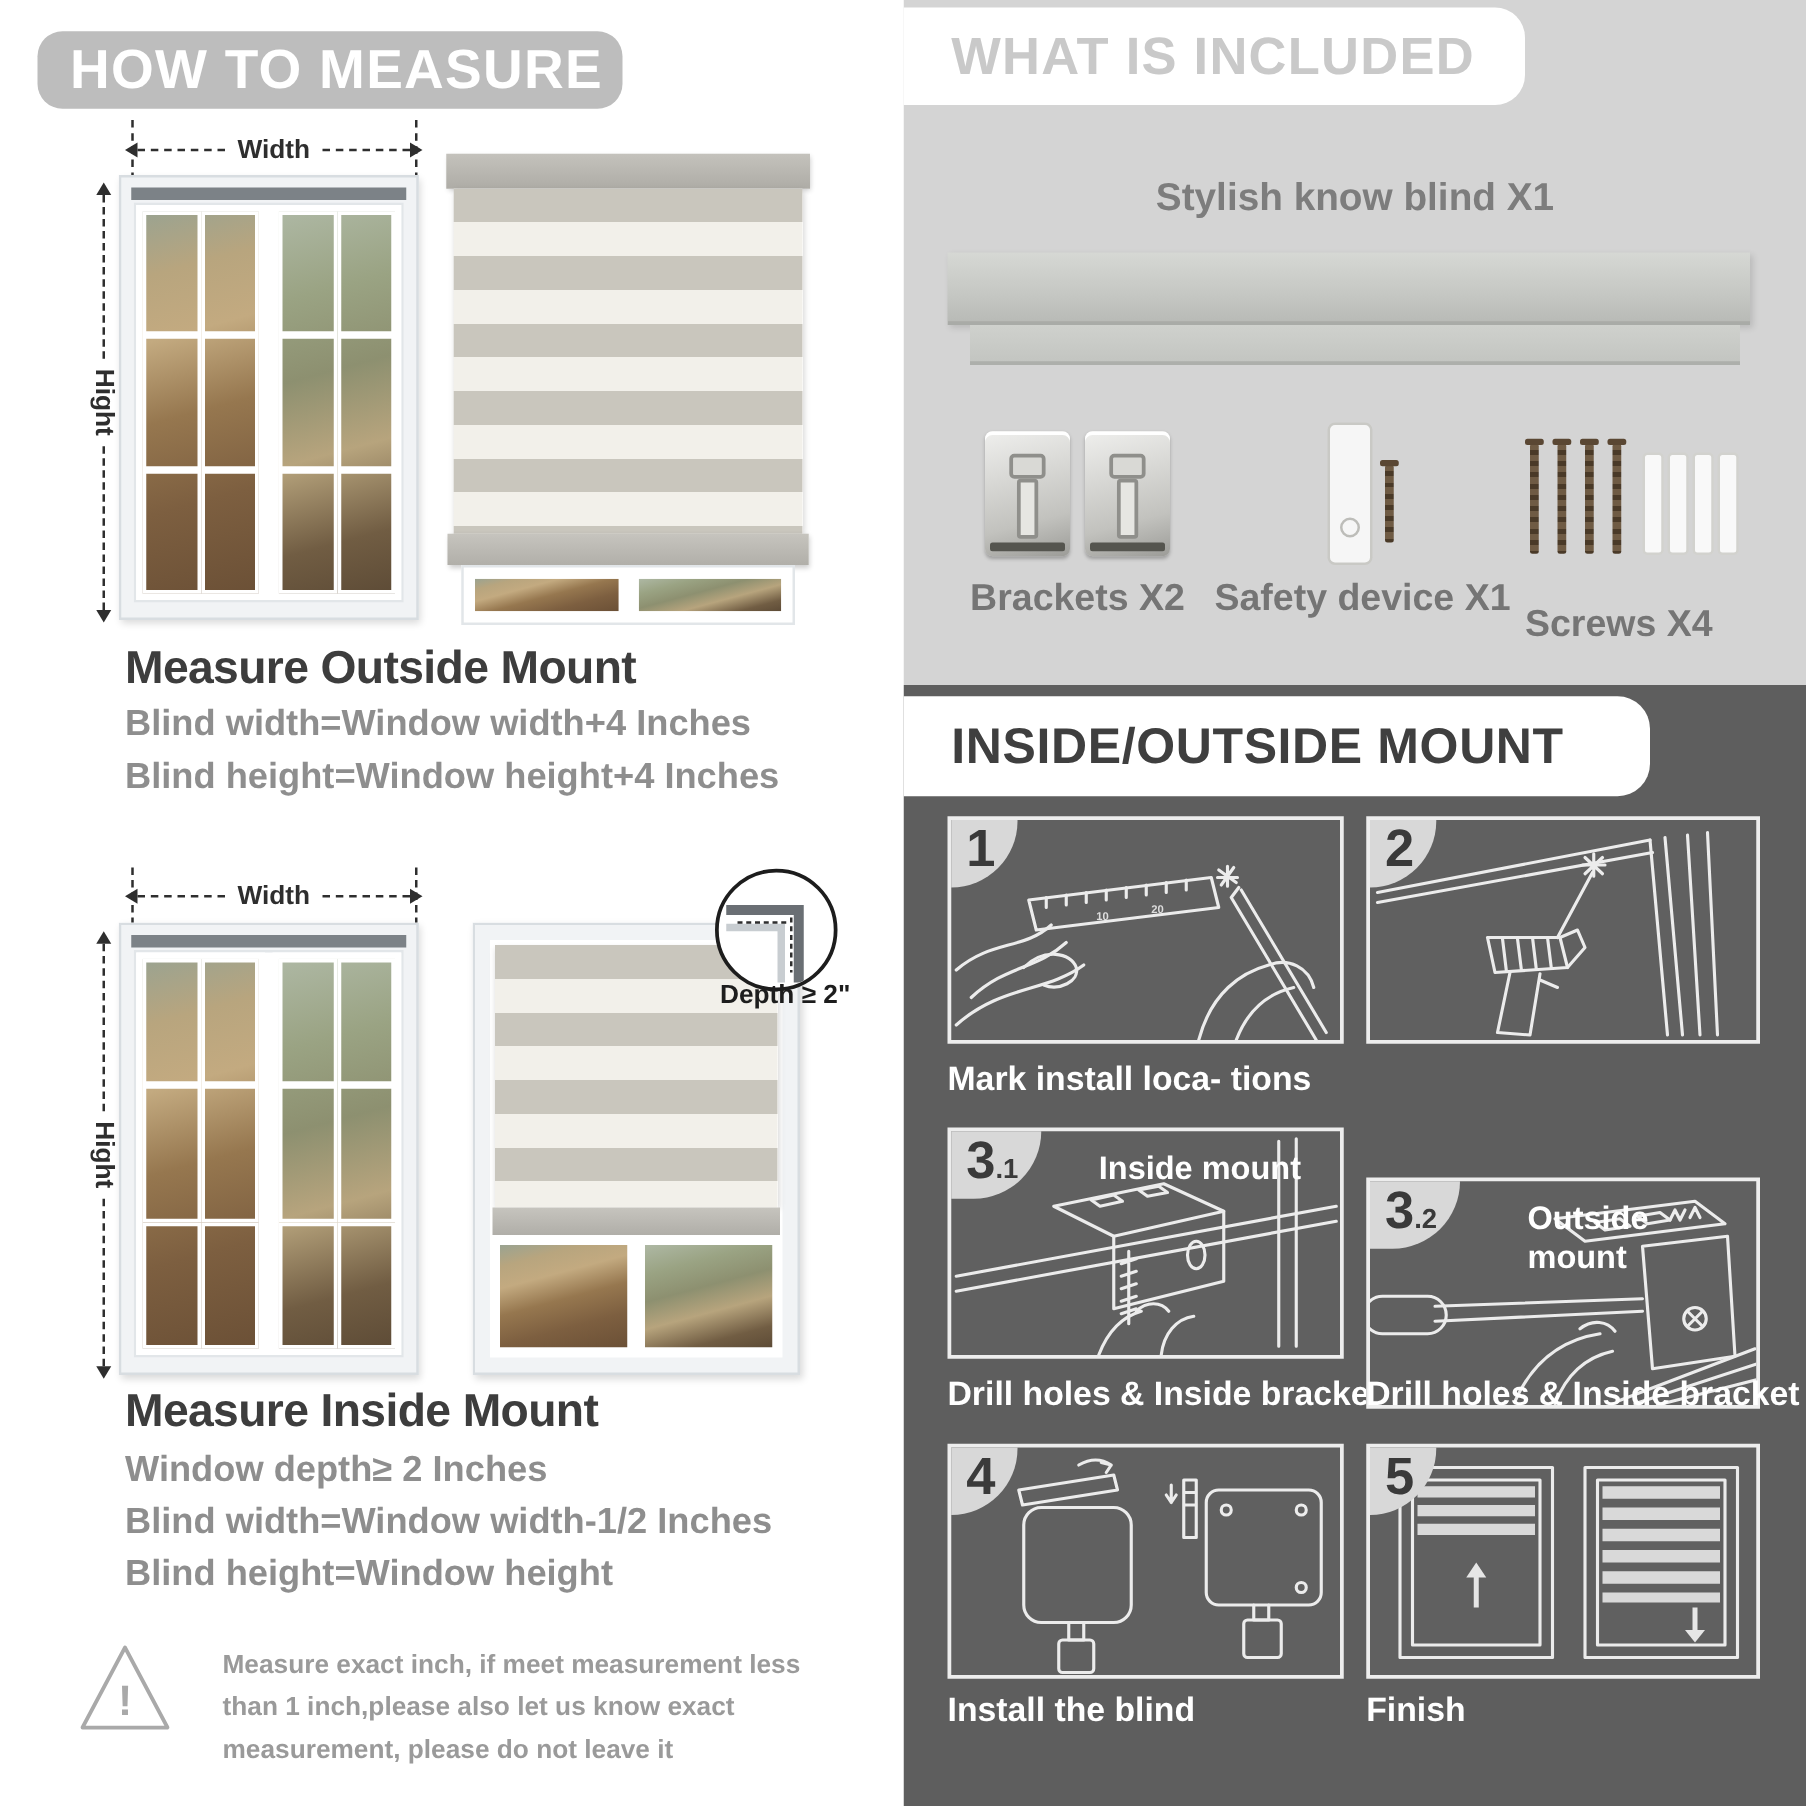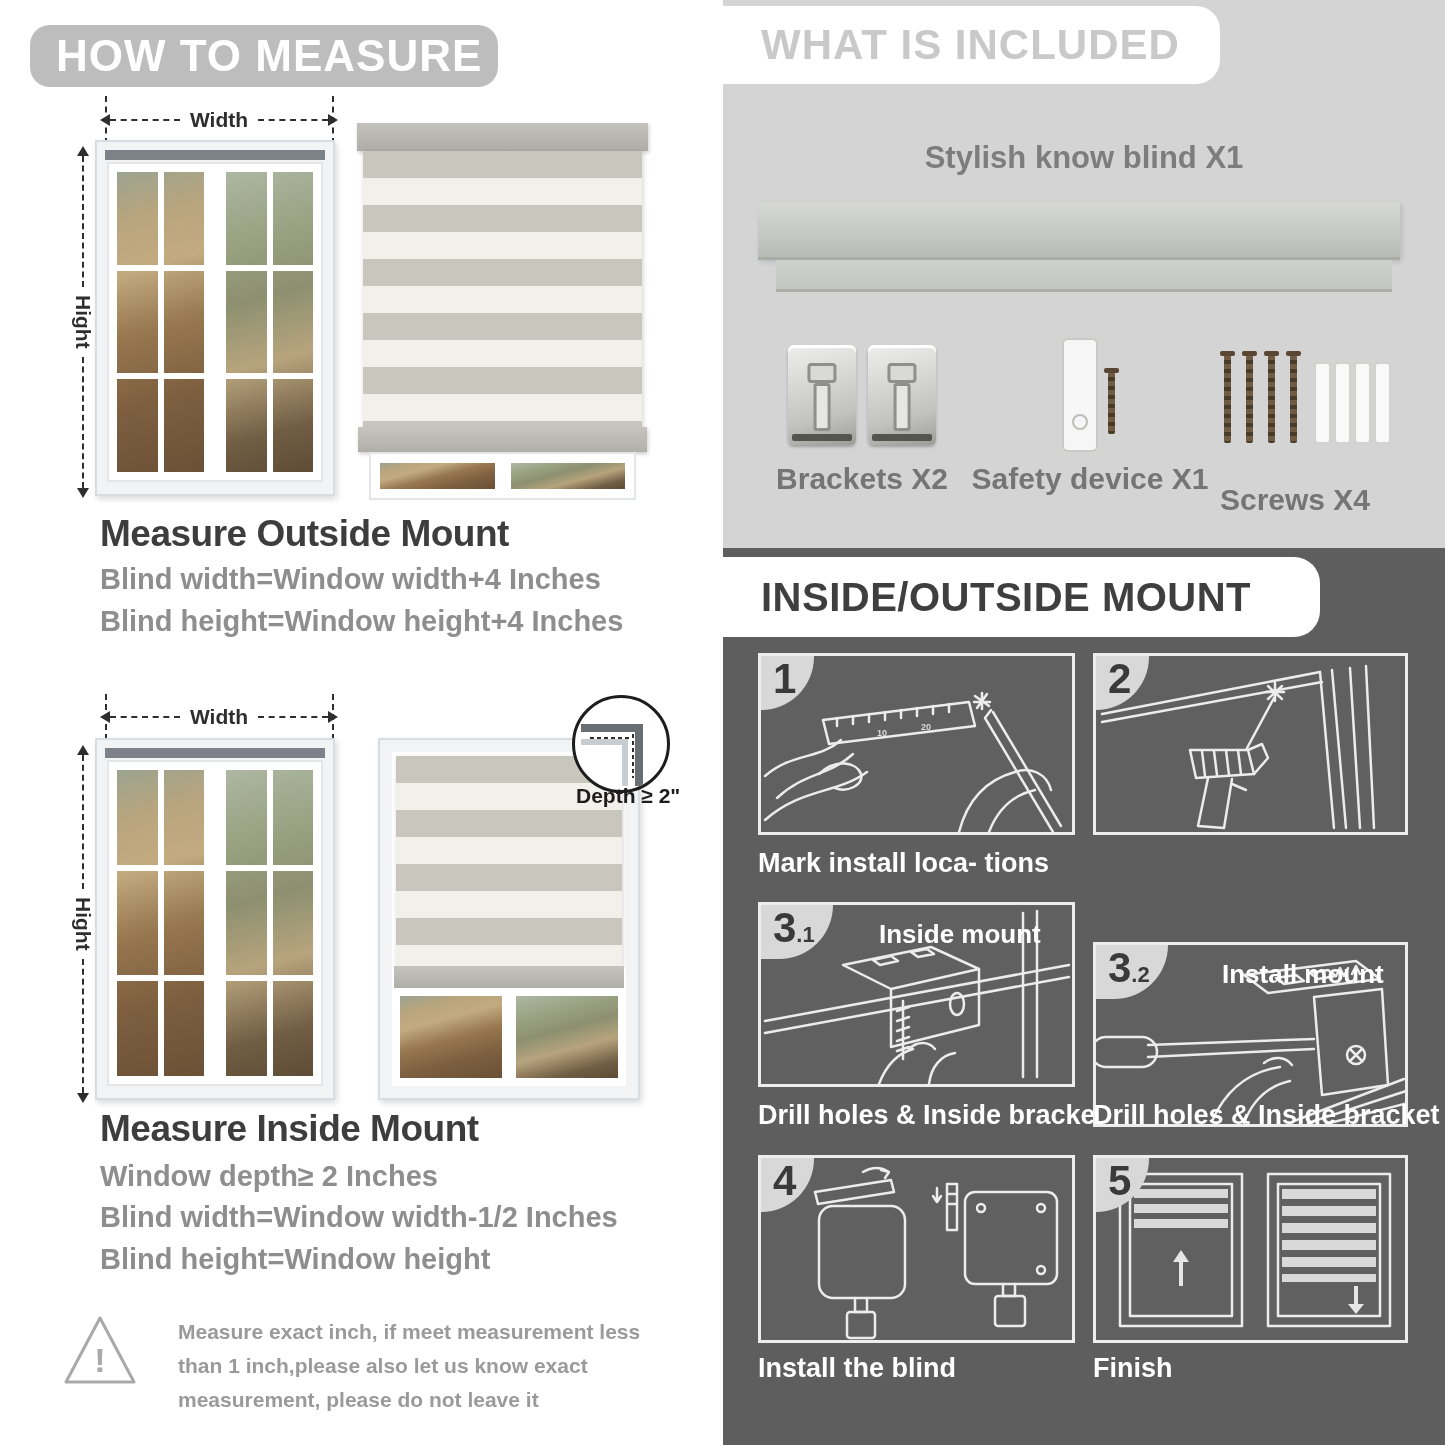--- a/index.html
+++ b/index.html
@@ -332,21 +332,21 @@
       <path class="ln" d="M240,31 l4,-8 l4,8 l4,-8 M256,29 l4,-8 l4,8"></path>
       <path class="ln" d="M218,52 L286,44 L292,140 L226,150 Z"></path>
       <circle class="ln" cx="260" cy="110" r="9"></circle>
       <path class="ln" d="M254,104 l12,12 M266,104 l-12,12"></path>
       <path class="ln" d="M52,100 L218,94 M52,112 L218,104"></path>
       <path class="ln" d="M10,92 h36 a14,14 0 0 1 0,30 h-36 a15,15 0 0 1 0,-30 Z"></path>
       <path class="ln" d="M116,176 C132,140 158,126 184,122 M148,178 C158,152 176,140 194,136 M168,118 C178,110 190,112 196,120"></path>
       <path class="ln" d="M198,176 L308,134 M212,178 L310,146 M230,179 L312,158"></path>
     </svg>
     <div class="badge"><span class="n">3</span><span class="s">.2</span></div>
-    <div class="tile-inlabel" style="left:126px;top:14px;">Install mount</div>
+    <div class="tile-inlabel" style="left:126px;top:14px;">Outside mount</div>
   </div>
   <div class="abs caption" style="left:1093px;top:1100px;">Drill holes &amp;  Inside bracket</div>
 
   <div class="abs tile" style="left:758px;top:1155px;width:317px;height:188px;">
     <svg class="art" width="311" height="182" viewBox="0 0 311 182">
       <path class="ln" d="M54,34 L130,22 L133,34 L57,46 Z"></path>
       <path class="ln" d="M102,14 q14,-8 26,0 M128,14 l-8,-2 M128,14 l-4,6"></path>
       <rect class="ln" x="58" y="48" width="86" height="92" rx="14"></rect>
       <path class="ln" d="M94,140 v14 h12 v-14"></path>
       <rect class="ln" x="86" y="154" width="28" height="26" rx="3"></rect>

